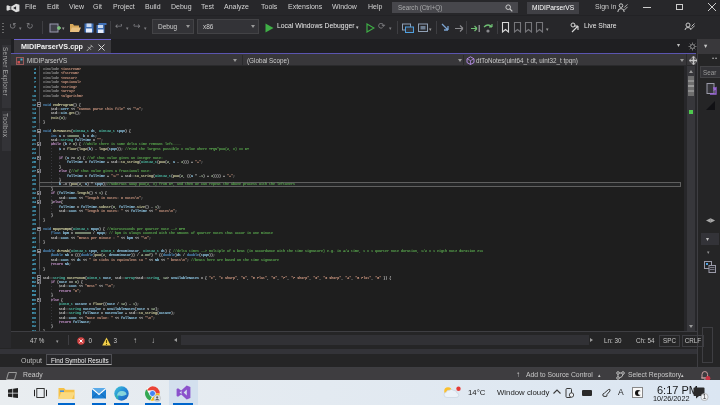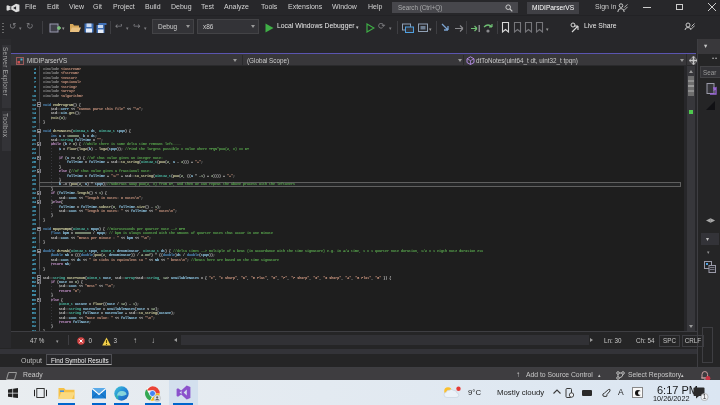--- a/index.html
+++ b/index.html
@@ -185,20 +185,36 @@
   </svg>
 </div>
 
 <div id="leftstrip">
   <div class="abs" style="left:2px;top:6px;width:9px;height:63px;background:#333337;"></div>
   <div class="abs" style="left:2px;top:72px;width:9px;height:40px;background:#333337;"></div>
   <span class="vtab" style="top:8px">Server Explorer</span>
   <span class="vtab" style="top:74px">Toolbox</span>
 </div>
 
+<div id="tabrow">
+  <div id="doctab">
+        <span class="t">MIDIParserVS.cpp</span>
+    <svg class="abs" style="left:72px;top:3.5px" width="8" height="8" viewBox="0 0 8 8">
+      <path d="M4.5 0.8 L7 3.3 M5.8 2 L3 4.5 M3 4.5 L0.8 7 M2 2.8 L5 5.8" stroke="#b8b8b8" stroke-width="0.9" fill="none"></path>
+    </svg>
+    <svg class="abs" style="left:84px;top:3.5px" width="7" height="7" viewBox="0 0 7 7">
+      <path d="M0.5 0.5 L6.5 6.5 M6.5 0.5 L0.5 6.5" stroke="#d8d8d8" stroke-width="1"></path>
+    </svg>
+  </div>
+  <span class="abs" style="left:666px;top:1.5px;color:#c0c0c0;font-size:6px;">▾</span>
+  <svg class="abs" style="left:676.5px;top:2.5px" width="9" height="9" viewBox="0 0 9 9">
+    <circle cx="4.5" cy="4.5" r="2" fill="none" stroke="#9a9a9a" stroke-width="0.9"></circle>
+    <path d="M4.5 0.5 L4.5 2 M4.5 7 L4.5 8.5 M0.5 4.5 L2 4.5 M7 4.5 L8.5 4.5 M1.7 1.7 L2.8 2.8 M6.2 6.2 L7.3 7.3 M7.3 1.7 L6.2 2.8 M2.8 6.2 L1.7 7.3" stroke="#9a9a9a" stroke-width="0.7"></path>
+  </svg>
+</div>
 <div id="tabline"></div>
 
 <div id="breadcrumb">
   <svg class="abs" style="left:5px;top:2.5px" width="8" height="8" viewBox="0 0 8 8">
     <rect x="0.5" y="0.5" width="7" height="7" fill="#3a3a3e" stroke="#9a5a5a" stroke-width="1"></rect>
     <rect x="1.5" y="4" width="2.5" height="2.5" fill="#d05050"></rect>
     <rect x="4.5" y="1.5" width="2" height="2" fill="#50b0d0"></rect>
   </svg>
   <span class="abs" style="left:16px;top:2.8px;font-size:6.3px;color:#cccccc;">MIDIParserVS</span>
   <span class="abs" style="left:222px;top:4.5px;width:0;height:0;border-left:2.5px solid transparent;border-right:2.5px solid transparent;border-top:3px solid #999;"></span>
@@ -535,22 +551,22 @@
   <div class="abs" style="left:92px;top:23px;width:14px;height:2px;background:#0066cc;"></div>
   <div class="abs" style="left:114px;top:23px;width:15px;height:2px;background:#0066cc;"></div>
   <div class="abs" style="left:145px;top:23px;width:16px;height:2px;background:#0066cc;"></div>
   <div class="abs" style="left:173px;top:23px;width:20px;height:2px;background:#0066cc;"></div>
 
   <svg class="abs" style="left:443px;top:6px" width="20" height="15" viewBox="0 0 20 15">
     <circle cx="5" cy="5" r="3.8" fill="#fbc02d"></circle>
     <path d="M4 11.5 Q1 11.5 1 8.8 Q1 6.6 3.2 6.3 Q3.8 3.8 6.4 4.2 Q8.6 2.6 10.8 4.4 Q13.4 4.2 13.8 6.8 Q16 7.2 15.8 9.4 Q15.6 11.5 13 11.5 Z" fill="#ecf2f8" stroke="#c8d4e0" stroke-width="0.7"></path>
     <circle cx="15.5" cy="2.8" r="2.2" fill="#e53935"></circle>
   </svg>
-  <span class="abs" style="left:468px;top:7.5px;font-size:7.8px;color:#1b1b1b;">9°C</span>
-  <span class="abs" style="left:497px;top:7.5px;font-size:7.8px;color:#1b1b1b;">Mostly cloudy</span>
+  <span class="abs" style="left:468px;top:7.5px;font-size:7.8px;color:#1b1b1b;">14°C</span>
+  <span class="abs" style="left:497px;top:7.5px;font-size:7.8px;color:#1b1b1b;">Window cloudy</span>
 
   <svg class="abs" style="left:553px;top:9px" width="8" height="5" viewBox="0 0 8 5">
     <path d="M0.5 4.5 L4 1 L7.5 4.5" fill="none" stroke="#3a3a3a" stroke-width="1.1"></path>
   </svg>
   <svg class="abs" style="left:565px;top:8px" width="9" height="10" viewBox="0 0 9 10">
     <rect x="1" y="0.5" width="5.5" height="9" rx="1" fill="none" stroke="#3a3a3a" stroke-width="1"></rect>
     <circle cx="6.5" cy="7" r="2.2" fill="#eef1f4" stroke="#3a3a3a" stroke-width="0.9"></circle>
   </svg>
   <div class="abs" style="left:582px;top:10px;width:10px;height:5.5px;background:#2a2a2a;border-radius:1px;"></div>
   <svg class="abs" style="left:602px;top:8px" width="9" height="9" viewBox="0 0 9 9">

